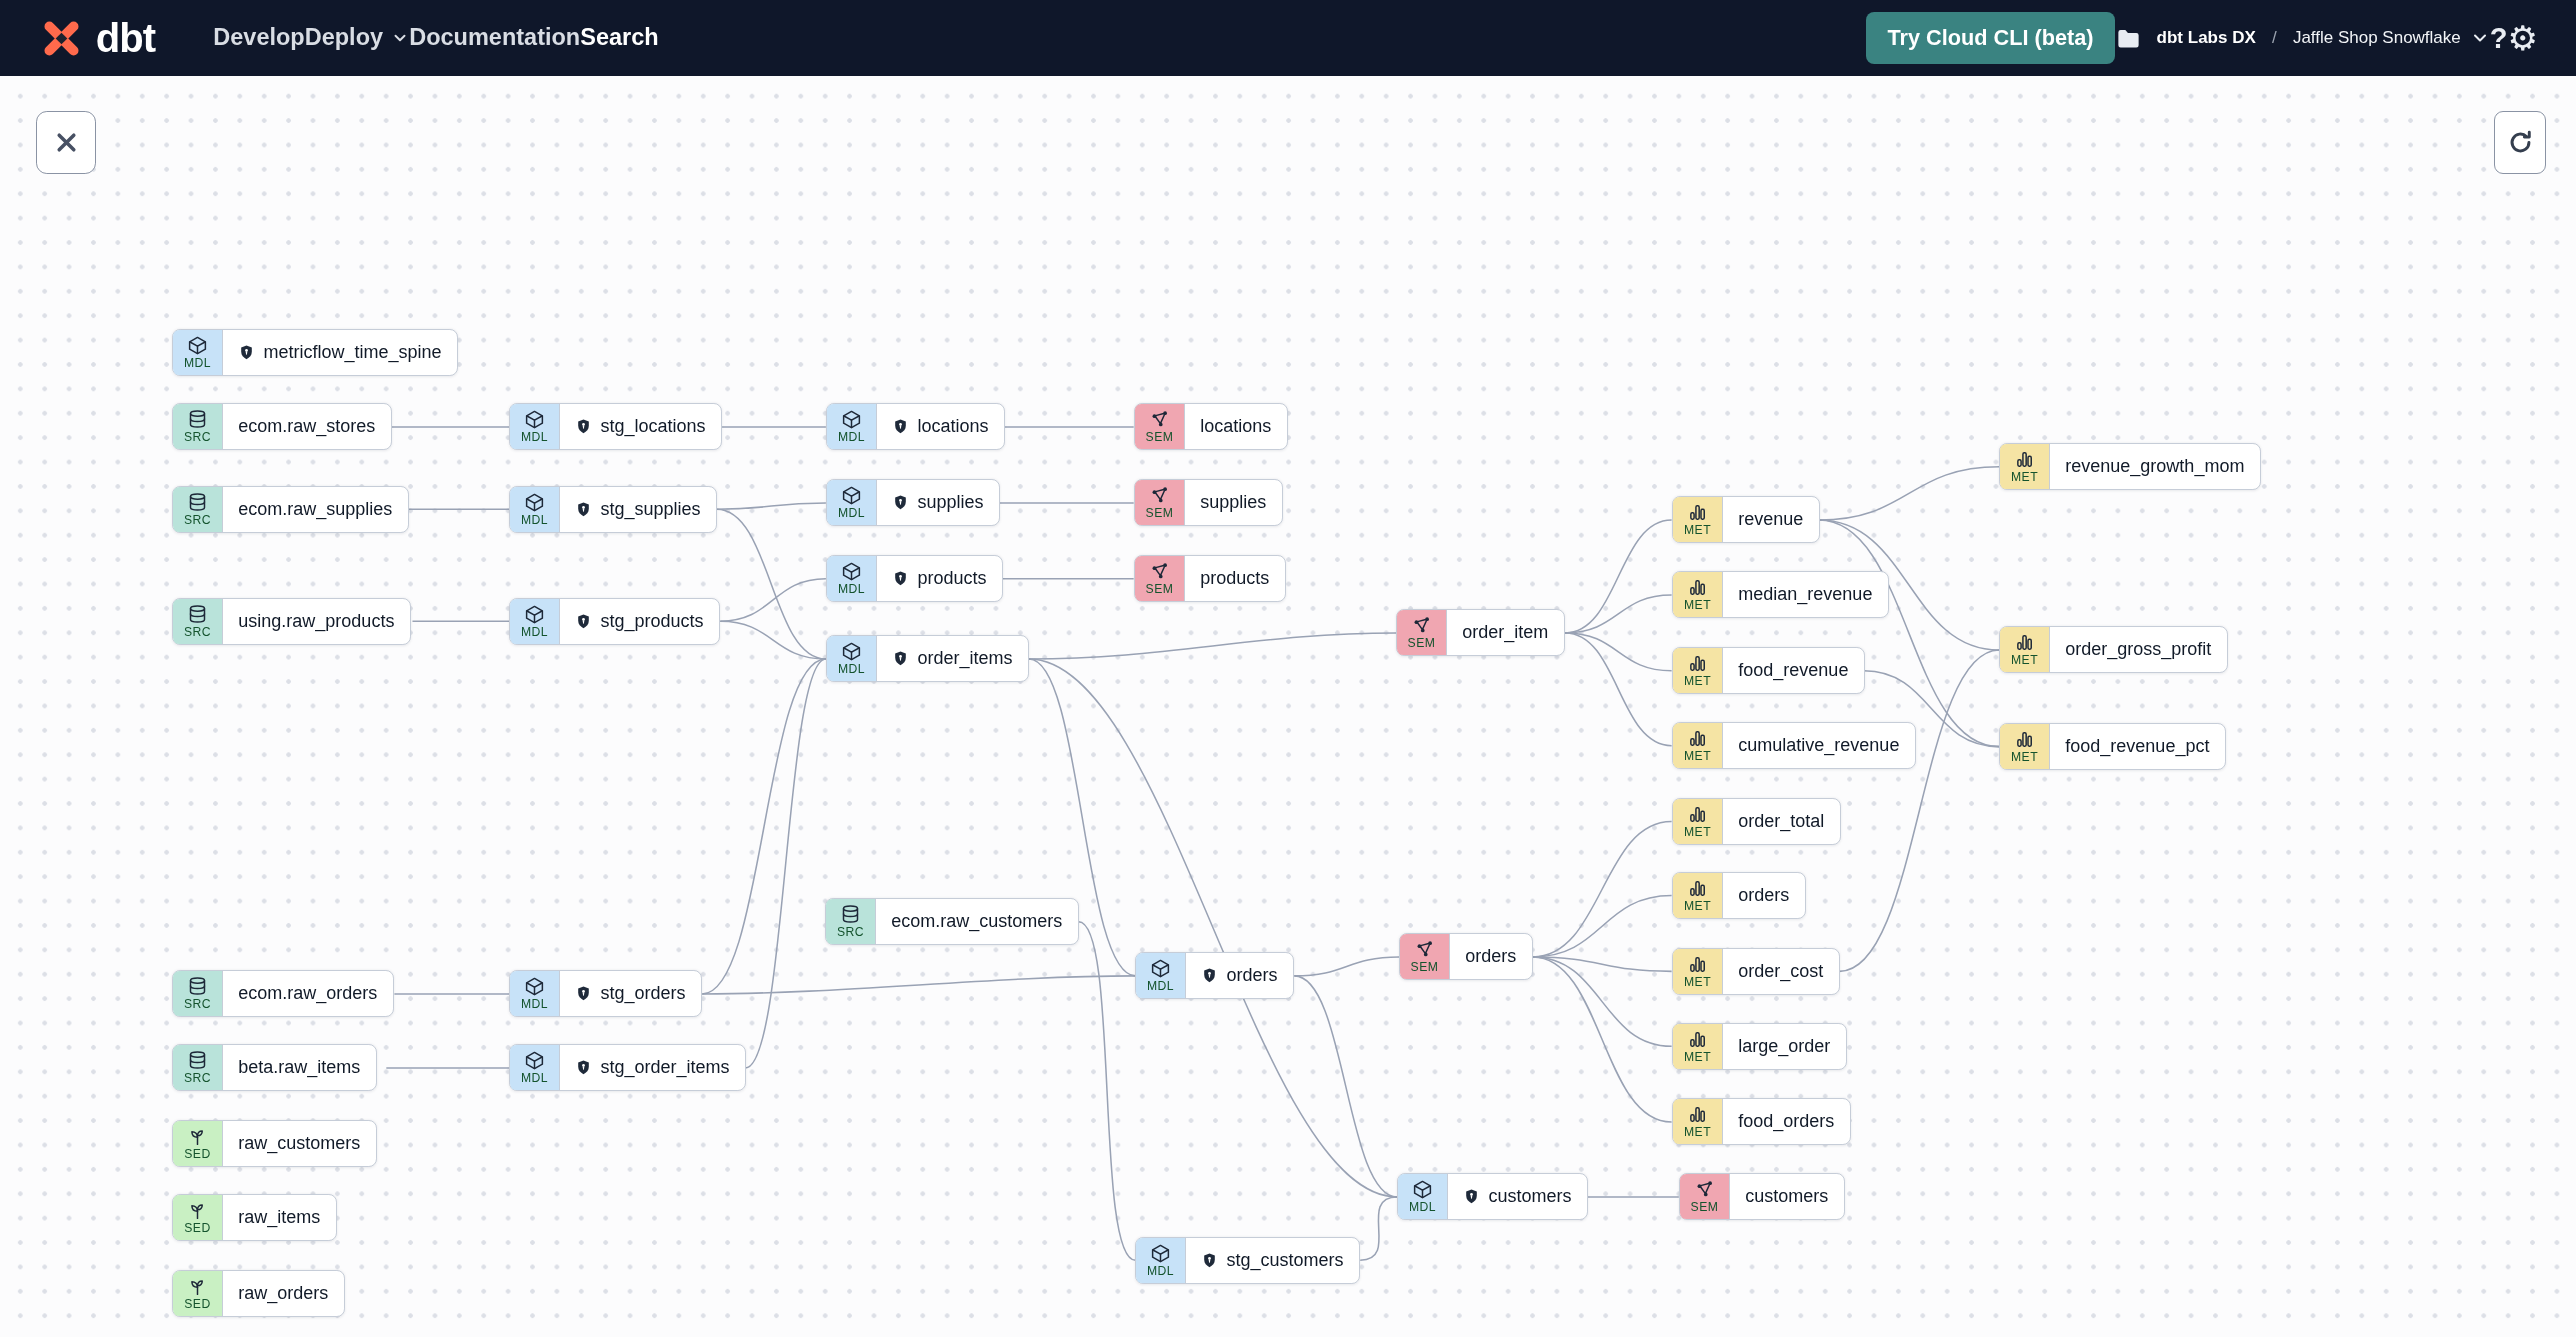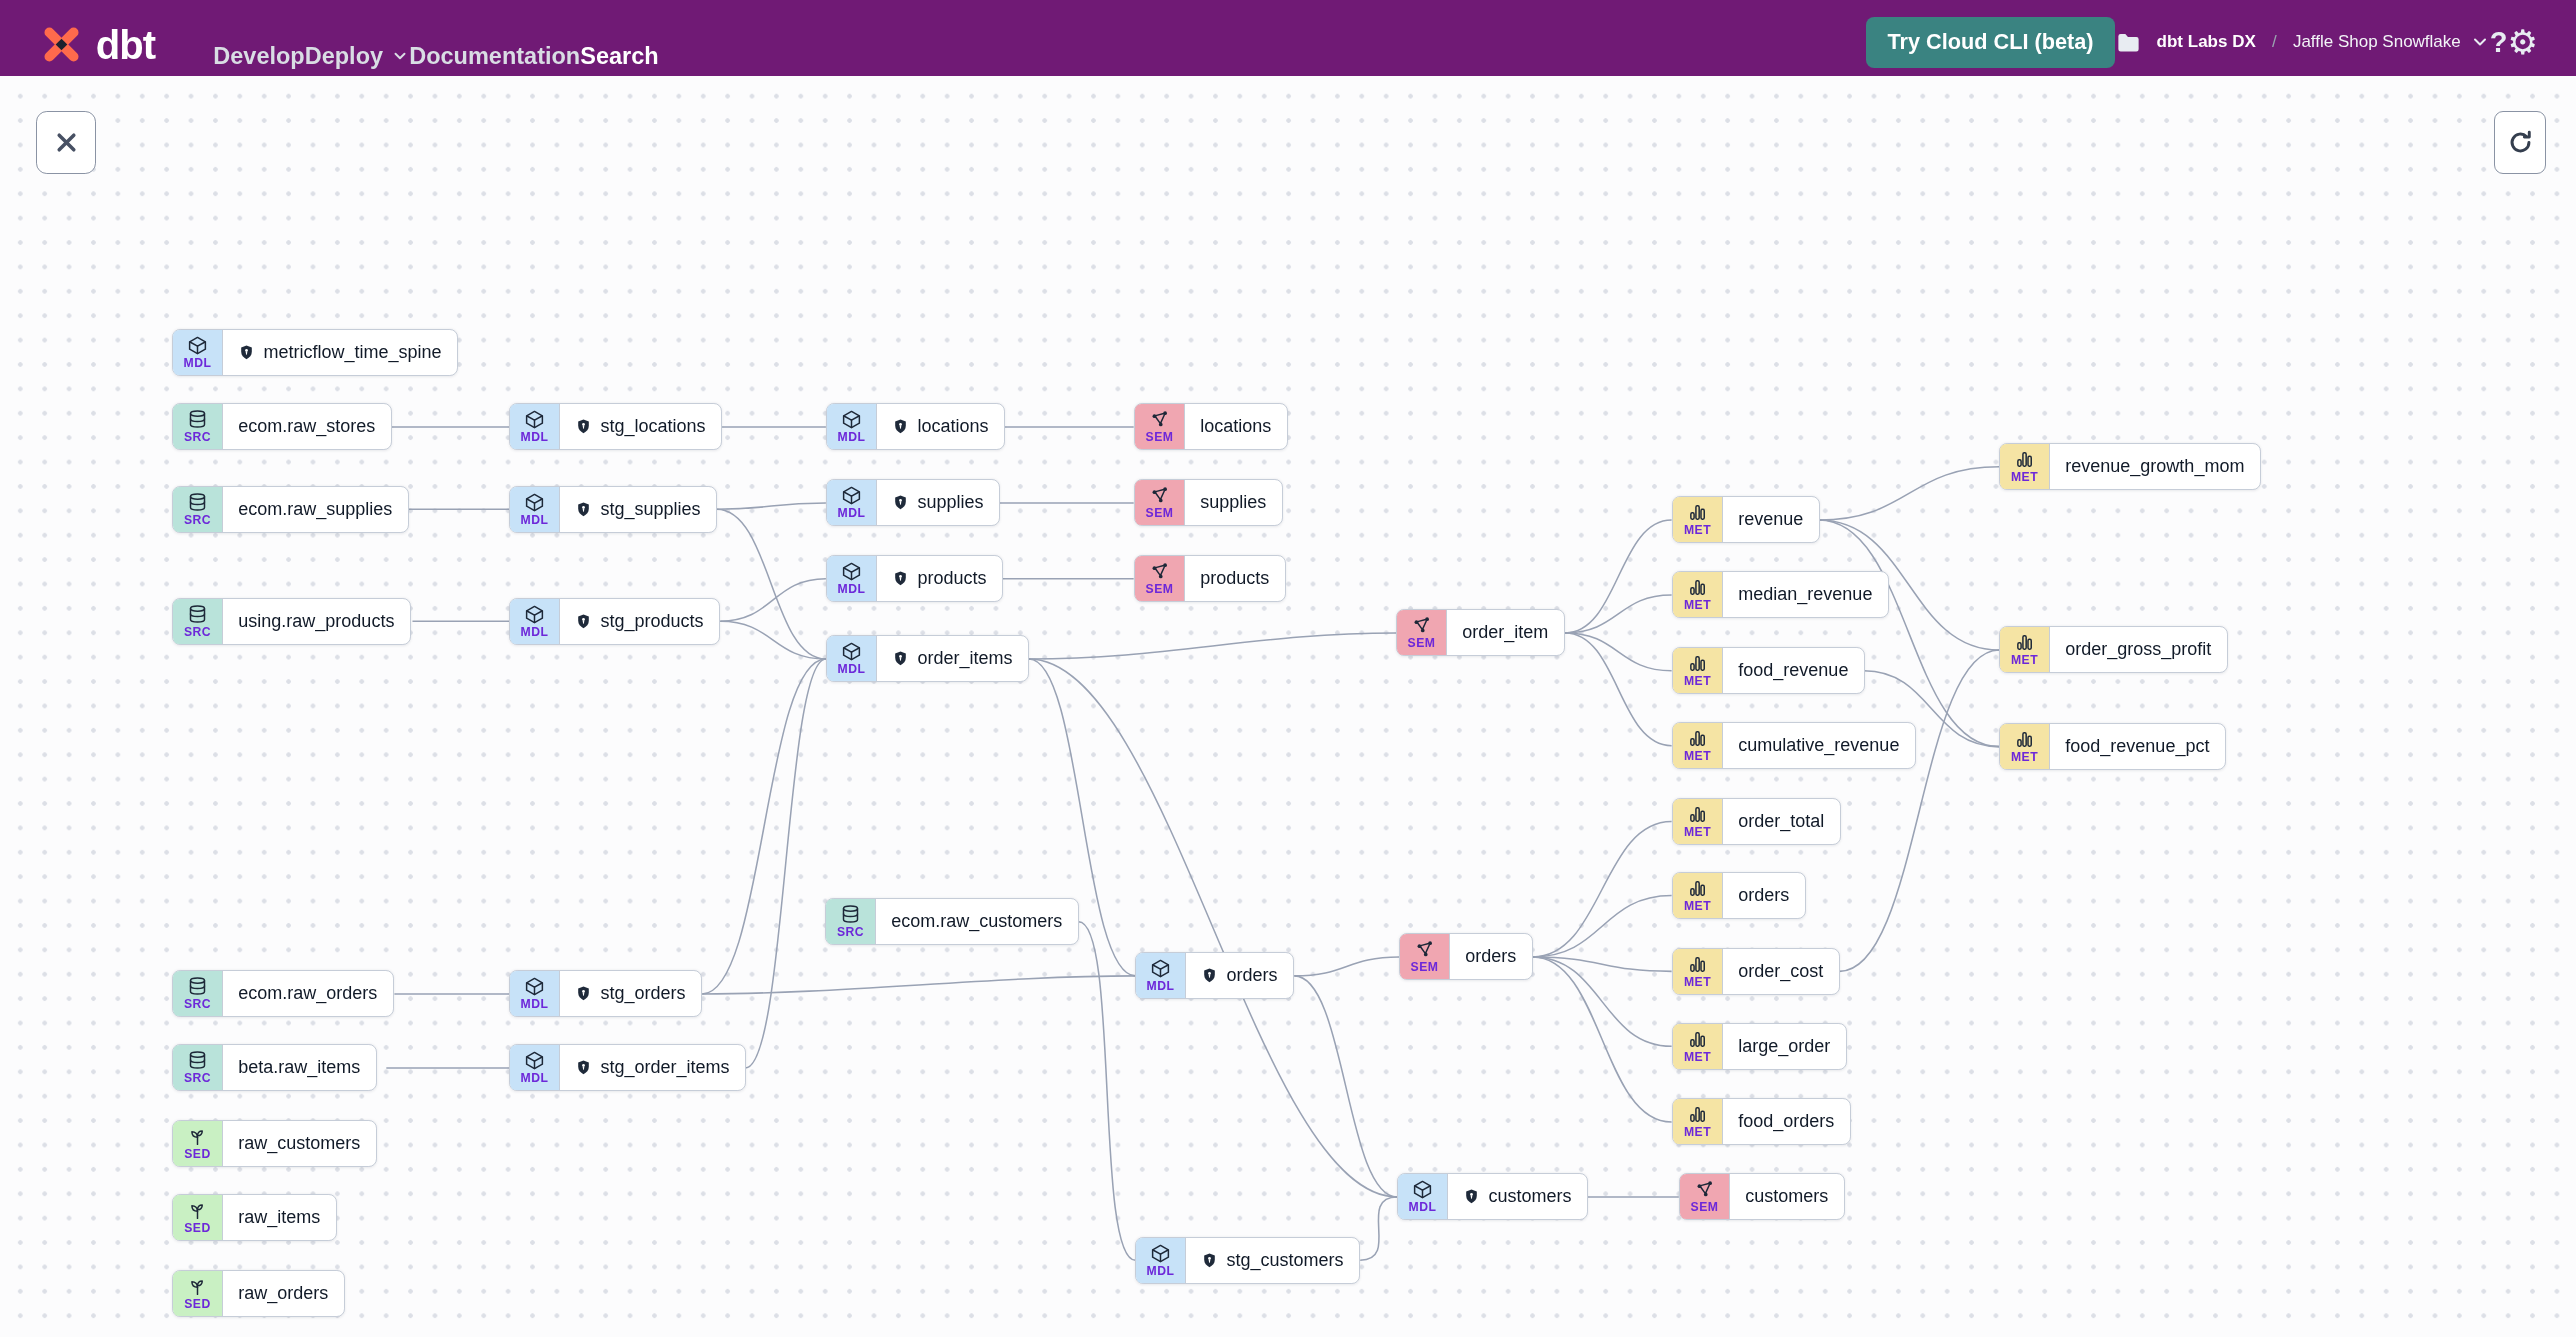--- a/index.html
+++ b/index.html
@@ -2,22 +2,22 @@
 <html style="font-size:14.4px"><head>
 <meta charset="utf-8">
 <style>
   html,body{margin:0;padding:0;}
   body{
     width:2576px;height:1338px;overflow:hidden;position:relative;
     font-family:"Liberation Sans",sans-serif;background:#fbfcfd;
   }
   
   .topnav{
-    position:absolute;top:0;left:0;right:0;height:76px;background:#701a75;
-    display:flex;align-items:flex-end;z-index:20;padding:8px 38px;box-sizing:border-box;
+    position:absolute;top:0;left:0;right:0;height:76px;background:#0f172a;
+    display:flex;align-items:center;z-index:20;padding:8px 38px;box-sizing:border-box;
   }
   .logo{display:flex;align-items:center;cursor:pointer}
   .logo-text{color:#fff;font-size:40px;font-weight:700;margin-left:10.8px;letter-spacing:-0.9px;line-height:1}
   .nav-items{display:flex;margin-left:58px}
   .nav-item{color:#d9dde4;font-size:23.5px;font-weight:600;display:flex;align-items:center;gap:8.1px;cursor:pointer;line-height:1}
   .nav-item.active{color:#ffffff;font-weight:700}
   .nav-right{margin-left:auto;display:flex;align-items:center;}
   .cli-btn{background:#3a8381;color:#fff;font-size:21.7px;font-weight:600;border:none;border-radius:8.1px;padding:12.6px 21.7px;cursor:pointer;font-family:inherit}
   .crumb{display:flex;align-items:center;gap:14.4px;color:#fff;font-size:17px;cursor:pointer}
   .crumb .account{font-weight:700}
@@ -38,21 +38,21 @@
   .node{
     position:absolute;display:inline-flex;height:47px;background:#fff;
     border:1.4px solid #c6cdd8;border-radius:8.1px;box-shadow:0 0.9px 2.7px rgba(25,35,60,.09);
     z-index:2;align-items:stretch;cursor:pointer;box-sizing:border-box;
   }
   .badge{
     width:49px;display:flex;flex-direction:column;align-items:center;justify-content:center;
     gap:0.9px;border-right:1.4px solid #c6cdd8;border-radius:6.3px 0 0 6.3px;flex:none;
   }
   .badge svg{width:21px;height:21px;stroke:#1d2838;stroke-width:1.7;fill:none;stroke-linecap:round;stroke-linejoin:round}
-  .badge-label{font-size:12.2px;font-weight:700;letter-spacing:0.5px;color:#6d28d9;line-height:1}
+  .badge-label{font-size:12.2px;font-weight:400;letter-spacing:0.5px;color:#14532d;line-height:1}
   .t-model .badge{background:#c7e2f8}
   .t-source .badge{background:#b9e3da}
   .t-seed .badge{background:#c9f0c3}
   .t-semantic .badge{background:#f0a6b1}
   .t-metric .badge{background:#f5e4a4}
   .nlabel{display:flex;align-items:center;gap:8.1px;padding:0 15.3px;font-size:18px;color:#111a28;white-space:nowrap}
   .shield{width:17px;height:17px;flex:none}
   
   .close-btn{
     position:absolute;left:36px;top:111px;width:60px;height:63px;background:#fff;

